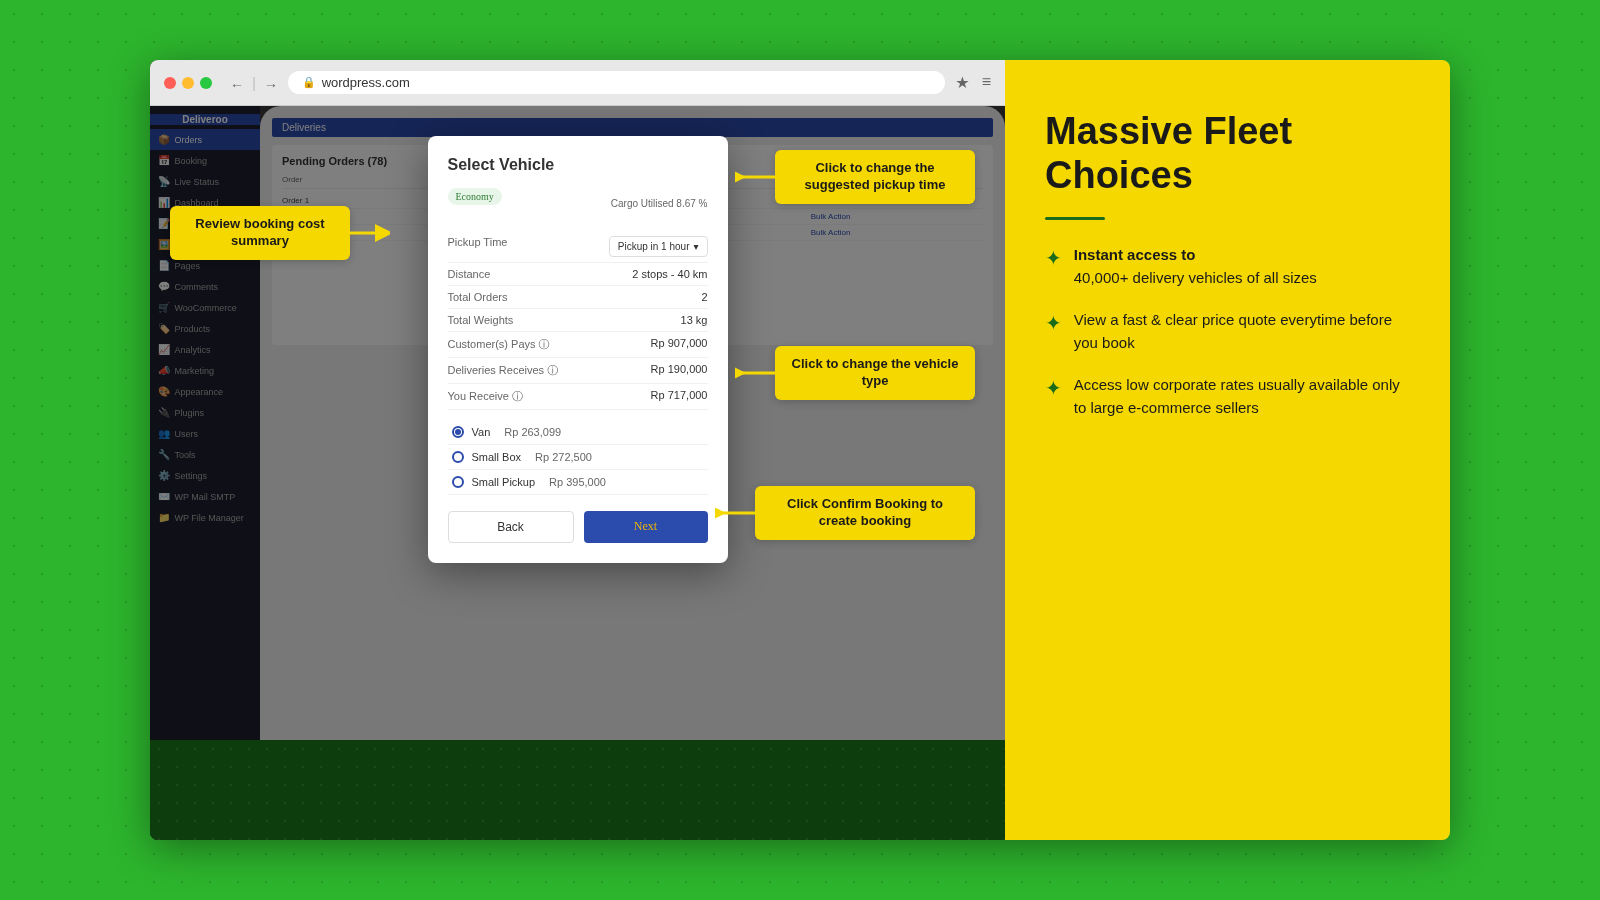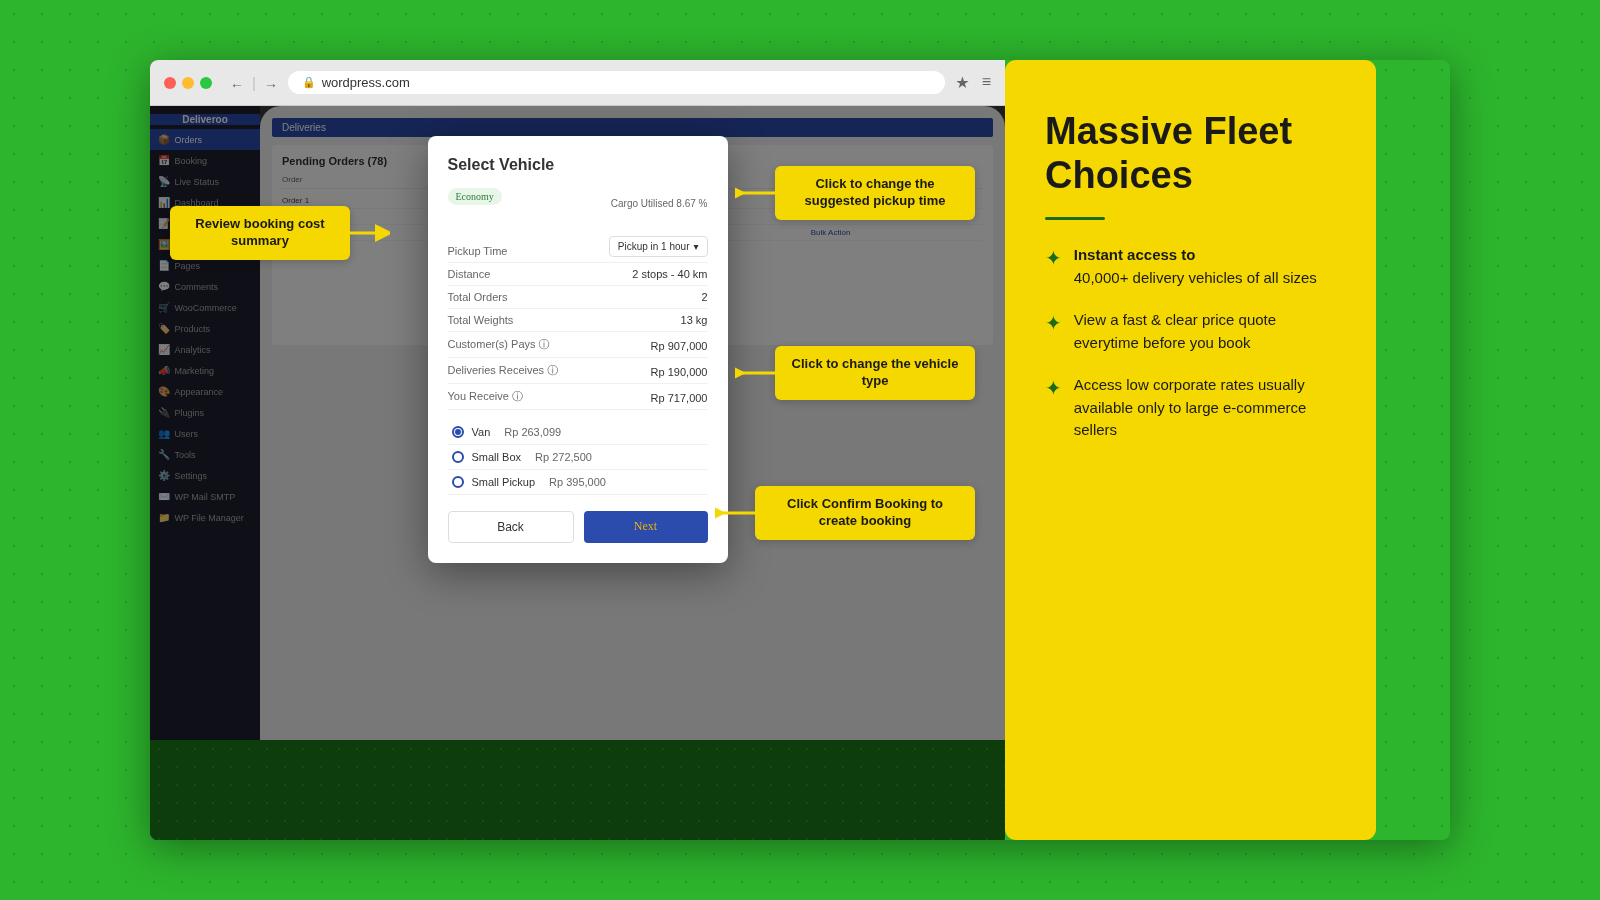--- a/index.html
+++ b/index.html
@@ -248,21 +248,21 @@
       padding: 3px 8px;
       border-radius: 12px;
       margin-bottom: 14px;
       display: inline-block;
       font-family: Liberation Serif, serif;
     }
 
     .modal-row {
       display: flex;
       justify-content: space-between;
-      align-items: flex-end;
+      align-items: flex-start;
       padding: 5px 0;
       border-bottom: 1px solid #f0f0f0;
       font-size: 11px;
     }
 
     .modal-row-label {
       color: #666;
     }
 
     .modal-row-value {
@@ -373,27 +373,26 @@
     }
 
     .annotation::after {
       content: '';
       position: absolute;
       border: 8px solid transparent;
     }
 
     
     .right-panel {
-      width: 371px;
+      width: 445px;
       background: #f5d800;
       padding: 50px 40px;
       display: flex;
       flex-direction: column;
       justify-content: flex-start;
-      border-radius: 11px;
     }
 
     .right-title {
       font-size: 38px;
       font-weight: 900;
       color: #1a1a1a;
       line-height: 1.15;
       margin-bottom: 20px;
     }
 
@@ -675,21 +674,21 @@
               <defs>
                 <marker id="arrowhead1" markerWidth="6" markerHeight="6" refX="3" refY="3" orient="auto">
                   <polygon points="0 0, 6 3, 0 6" fill="#f5d800"></polygon>
                 </marker>
               </defs>
               <line x1="0" y1="10" x2="44" y2="10" stroke="#f5d800" stroke-width="3" marker-end="url(#arrowhead1)"></line>
             </svg>
           </div>
         </div>
 
-        <div class="annotation" style="right:30px; top:60px; max-width:200px;">
+        <div class="annotation" style="right:30px; top:44px; max-width:200px;">
           <div style="position:absolute;left:-40px;top:50%;transform:translateY(-50%);">
             <svg width="50" height="20" style="display:block;">
               <defs>
                 <marker id="arrowhead2" markerWidth="6" markerHeight="6" refX="3" refY="3" orient="auto" markerUnits="strokeWidth">
                   <polygon points="6 0, 0 3, 6 6" fill="#f5d800"></polygon>
                 </marker>
               </defs>
               <line x1="44" y1="10" x2="2" y2="10" stroke="#f5d800" stroke-width="3" marker-end="url(#arrowhead2)"></line>
             </svg>
           </div>

